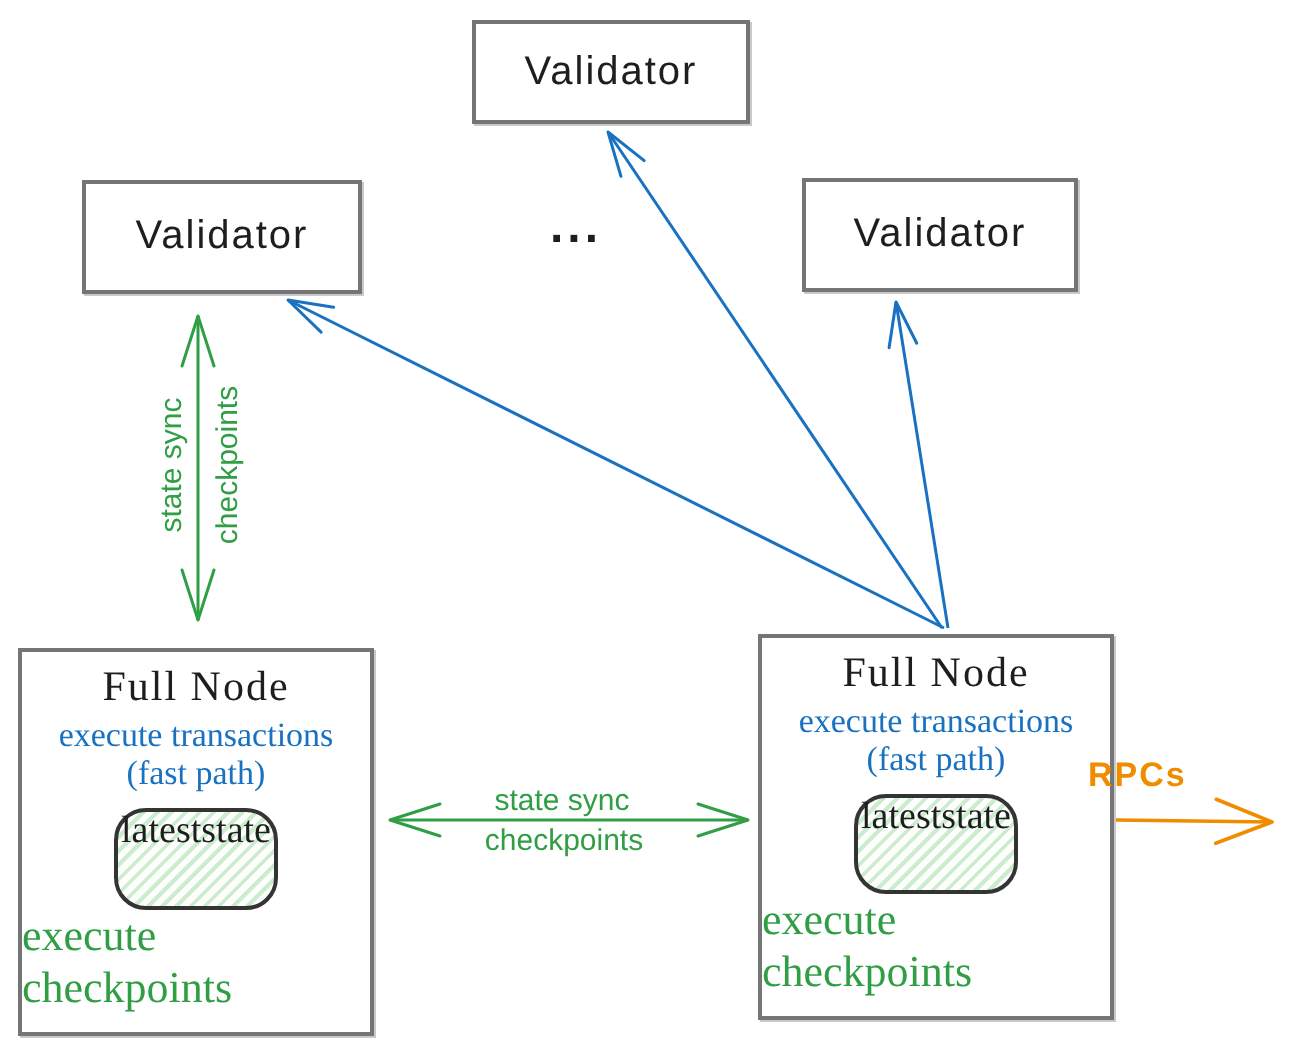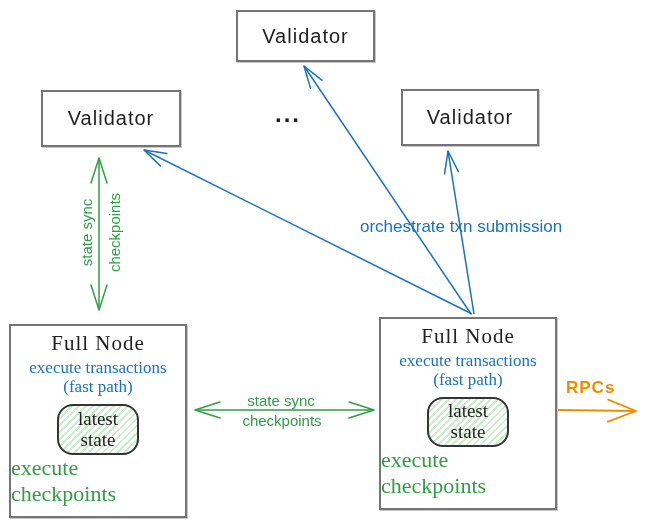--- a/index.html
+++ b/index.html
@@ -40,34 +40,34 @@
   #fnl { left:9px;   top:324px; width:178px; height:194px; }
   #fnr { left:379px; top:317px; width:178px; height:193px; }
 
   .fn-title { margin-top:5px; font-size:21px; letter-spacing:1px; color:#1e1e1e; }
   .fn-exec  { margin-top:2px; font-size:17px; line-height:1.12; text-align:center; color:#1971c2; }
   .state-box {
     margin-top:8px;
     width:78px; height:58px;
     border:2px solid #343434; border-radius:16px;
     background: repeating-linear-gradient(135deg, #fcfffc 0px, #fcfffc 3px, #cdeccf 3px, #cdeccf 5px);
-    display:flex; flex-direction:column; align-items:center; justify-content:center;
+    display:flex; flex-direction:row; justify-content:center;
     font-size:19px; line-height:1.1; color:#1e1e1e;
   }
   .fn-footer { margin-top:auto; margin-bottom:9px; font-size:22px; color:#2f9e44; }
 
   .lbl { position:absolute; }
   .lbl-green { color:#2f9e44; font-size:15px; text-align:center; }
   .vrot { width:100px; transform:rotate(-90deg); transform-origin:center; }
   #lbl-vs1 { left:36px;  top:224px; }
   #lbl-vs2 { left:64px;  top:224px; }
   #lbl-hs1 { left:231px; top:392px; width:100px; }
   #lbl-hs2 { left:232px; top:412px; width:100px; }
   #lbl-orch { left:360px; top:217px; width:222px; color:#1971c2; font-size:17px; }
-  #lbl-rpcs { left:566px; top:378px; width:48px; color:#f08c00; font-size:17px; font-weight:bold; letter-spacing:1px; }
+  #lbl-rpcs { left:544px; top:378px; width:48px; color:#f08c00; font-size:17px; font-weight:bold; letter-spacing:1px; }
 </style>
 </head>
 <body>
 
 <div class="canvas">
 
   <svg class="arrows" width="651" height="526" viewBox="0 0 651 526">
     <defs>
       <marker id="ab" viewBox="0 0 26 18" refX="24" refY="9" markerWidth="26" markerHeight="18" orient="auto-start-reverse" markerUnits="userSpaceOnUse">
         <path d="M2 2 L24 9 L2 16" fill="none" stroke="#1971c2" stroke-width="1.5" stroke-linecap="round" stroke-linejoin="round"></path>
@@ -124,16 +124,15 @@
       <div>latest</div>
       <div>state</div>
     </div>
     <div class="fn-footer">execute checkpoints</div>
   </div>
 
   <div class="lbl lbl-green vrot" id="lbl-vs1">state sync</div>
   <div class="lbl lbl-green vrot" id="lbl-vs2">checkpoints</div>
   <div class="lbl lbl-green" id="lbl-hs1">state sync</div>
   <div class="lbl lbl-green" id="lbl-hs2">checkpoints</div>
-  <div class="lbl" id="lbl-orch">orchestrate txn submission</div>
   <div class="lbl" id="lbl-rpcs">RPCs</div>
 
 </div>
 
 </body></html>

